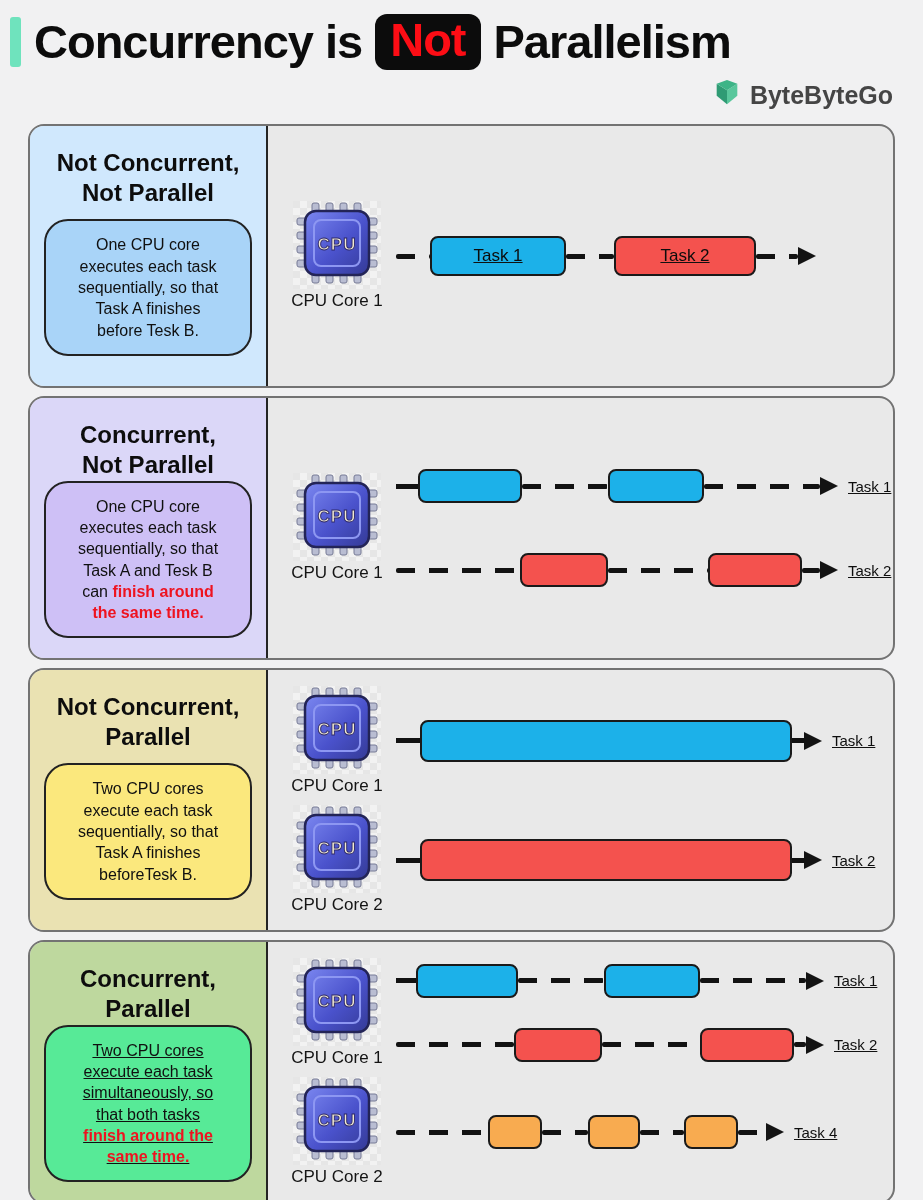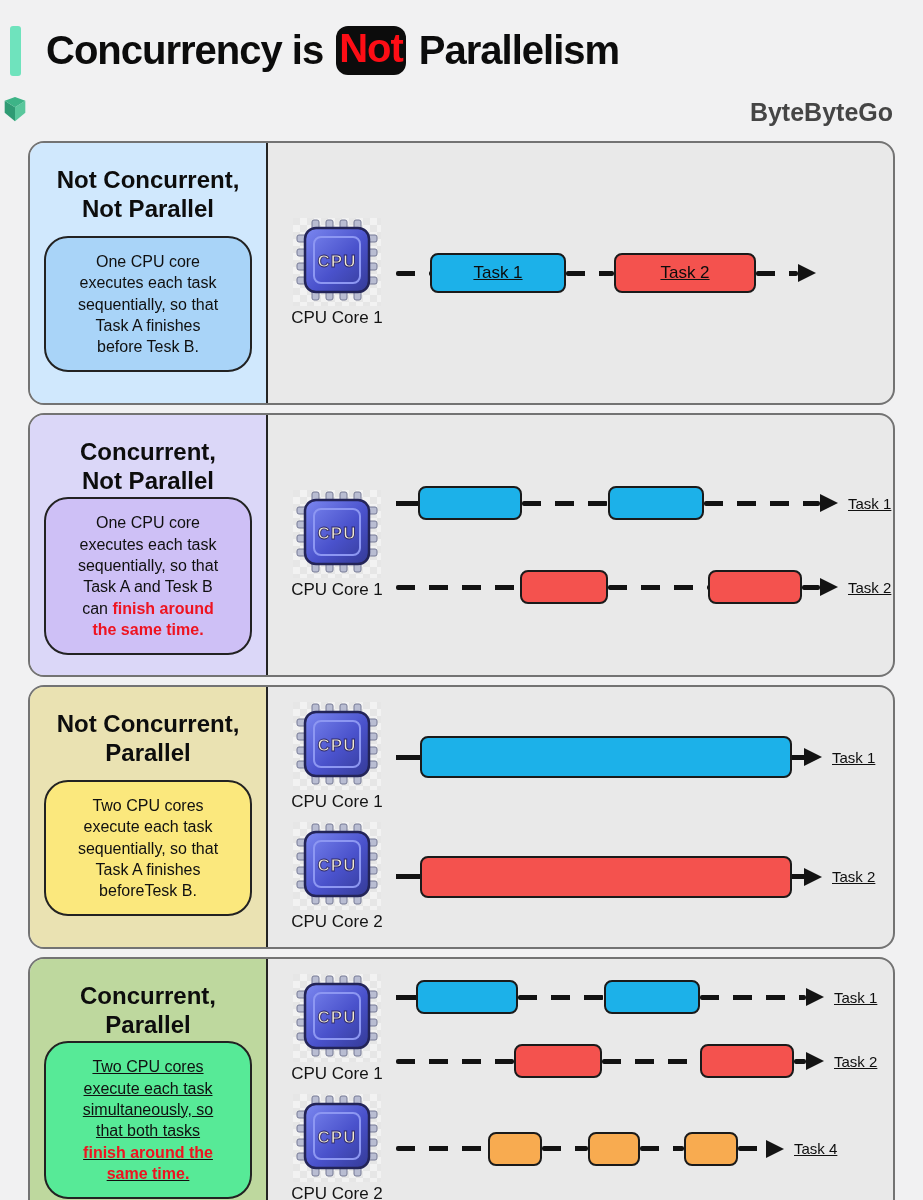--- a/index.html
+++ b/index.html
@@ -6,24 +6,24 @@
   body{
     width:923px;height:1200px;
     background:#f1f1f2;
     font-family:"Liberation Sans", sans-serif;
     overflow:hidden;
     color:#111;
   }
   
   .title-row{display:flex;align-items:center;padding:10px 20px 0 10px;}
   .accent-bar{width:11px;height:50px;background:#6fe3bd;border-radius:3px;margin-right:9px;flex:0 0 auto;}
-  h1{margin:16px;font-size:40px;font-weight:bold;color:#0c0c0c;letter-spacing:-1px;
-     display:flex;align-items:center;gap:13px;white-space:nowrap;}
-  .not-badge{background:#0c0c0c;color:#fd0d15;padding:1px 3px 6px;border-radius:12px;line-height:1.05;}
-  .brand{display:flex;align-items:center;justify-content:space-between;gap:8px;padding:4px 30px 0 0;}
+  h1{margin:4px;font-size:47px;font-weight:bold;color:#0c0c0c;letter-spacing:-1px;
+     display:flex;gap:13px;white-space:nowrap;}
+  .not-badge{background:#0c0c0c;color:#fd0d15;padding:1px 15px 6px;border-radius:12px;line-height:1.05;}
+  .brand{display:flex;align-items:center;justify-content:flex-end;gap:8px;padding:4px 30px 0 0;}
   .brand-name{font-size:25px;font-weight:bold;color:#454545;}
   
   #rows{display:flex;flex-direction:column;gap:8px;margin:12px 28px 0;}
   .row{height:260px;border:2px solid #737373;border-radius:16px;background:#e9e9e9;
        display:flex;overflow:hidden;}
   .panel{width:238px;flex:0 0 auto;border-right:2px solid #242424;box-sizing:border-box;
          display:flex;flex-direction:column;align-items:center;padding:22px 14px 18px;}
   .heading{font-size:24px;font-weight:bold;text-align:center;line-height:1.22;color:#0d0d0d;}
   .bubble{margin:auto 0;border:2px solid #222;border-radius:24px;padding:13px 29px;
           max-width:204px;text-align:center;font-size:16px;line-height:1.33;color:#101010;}

